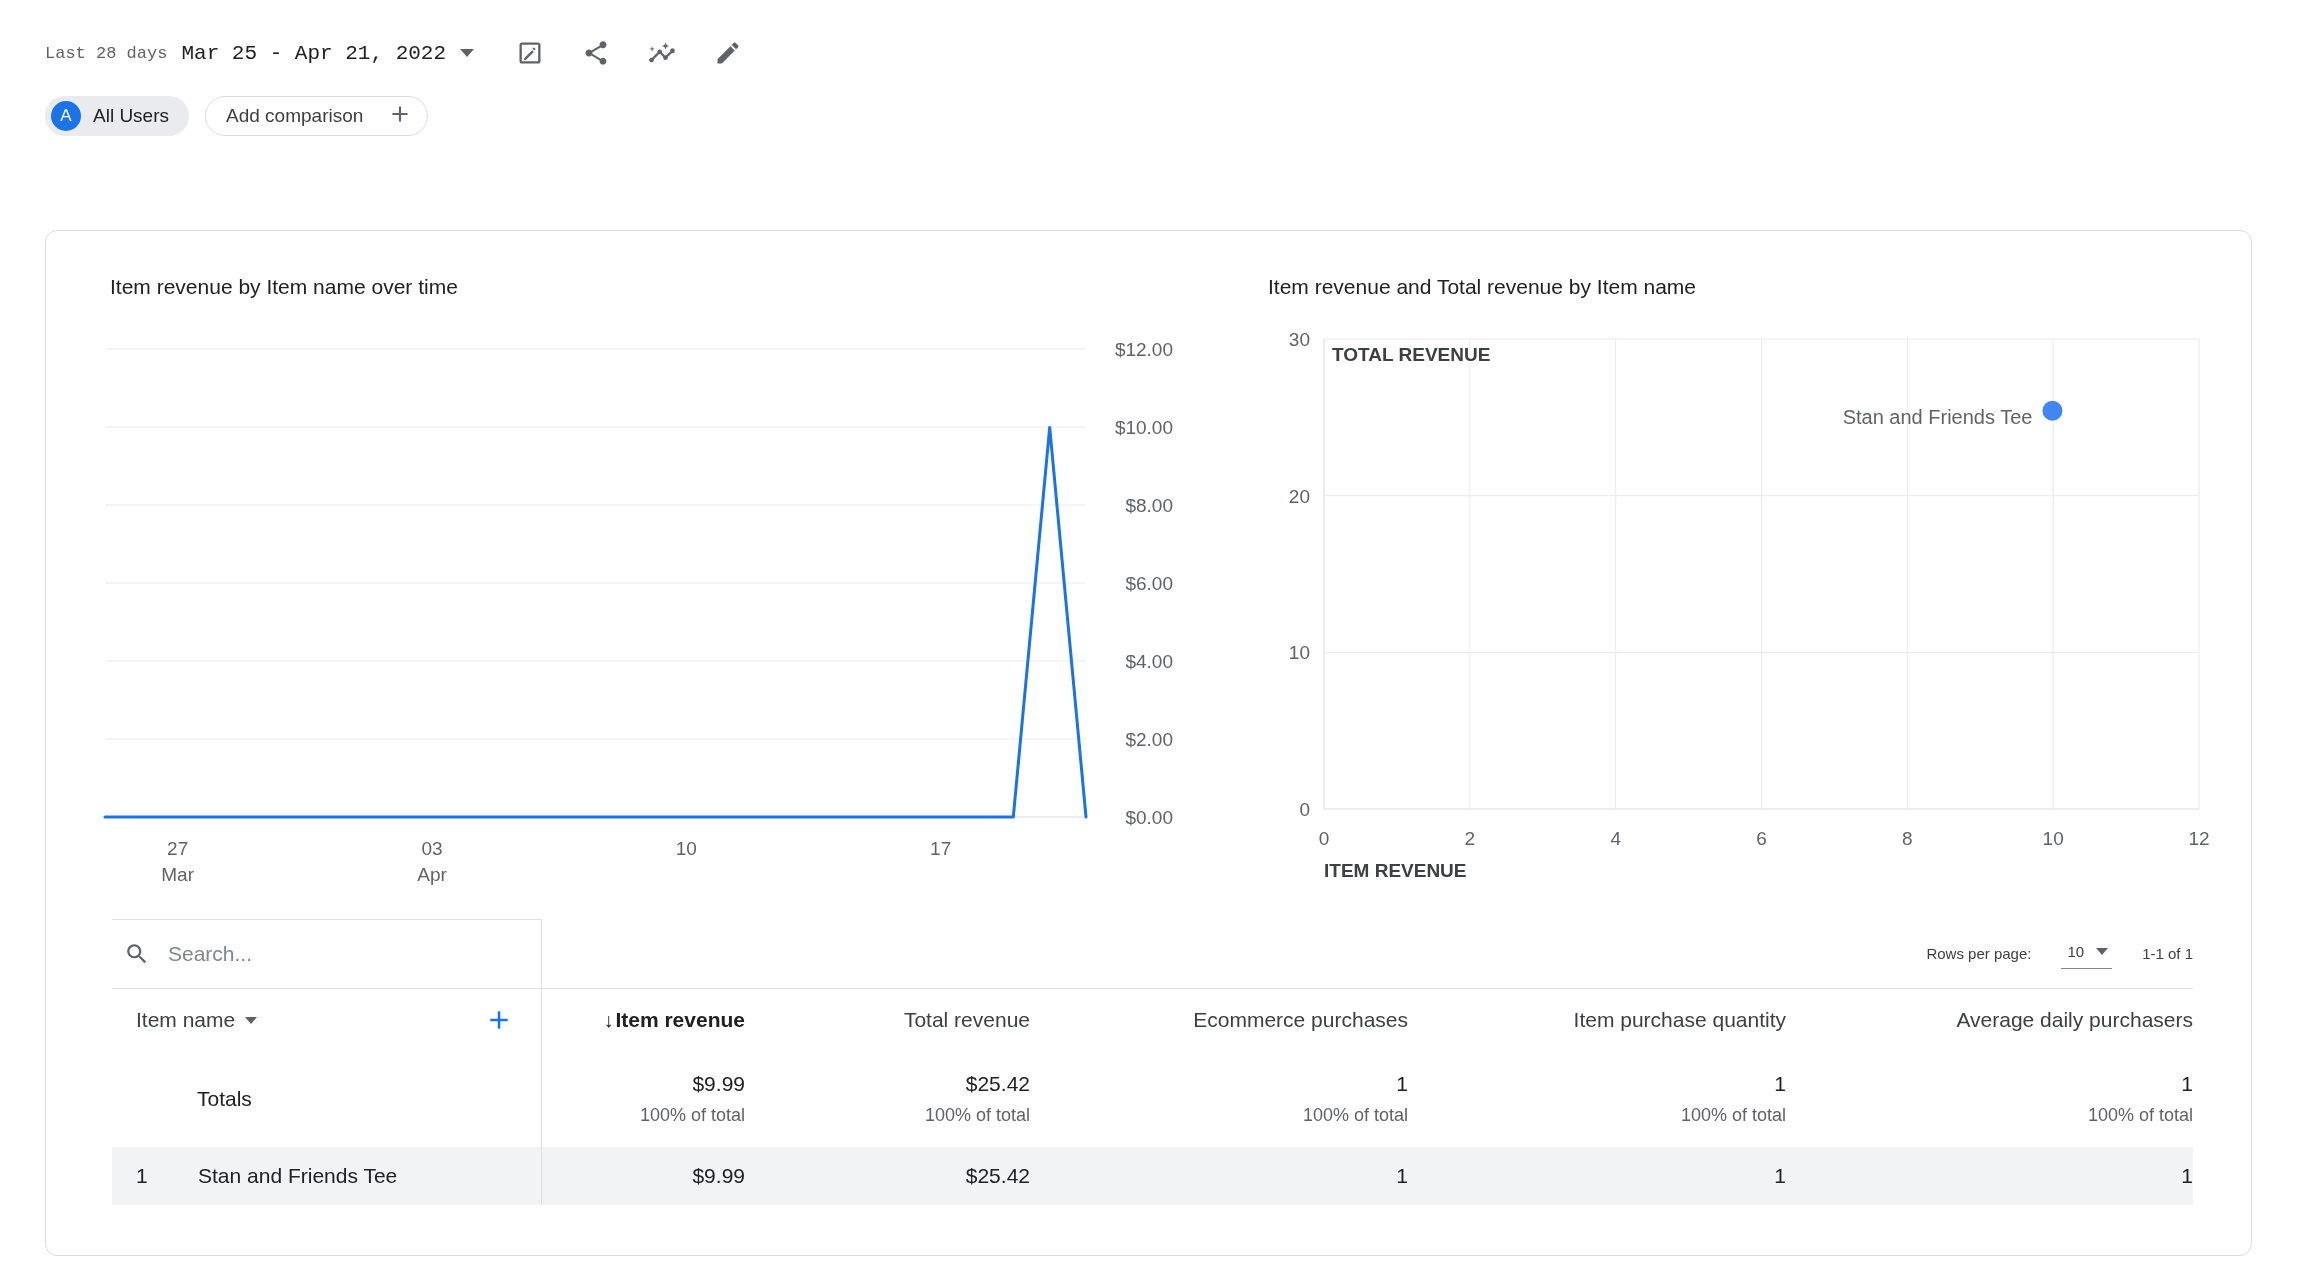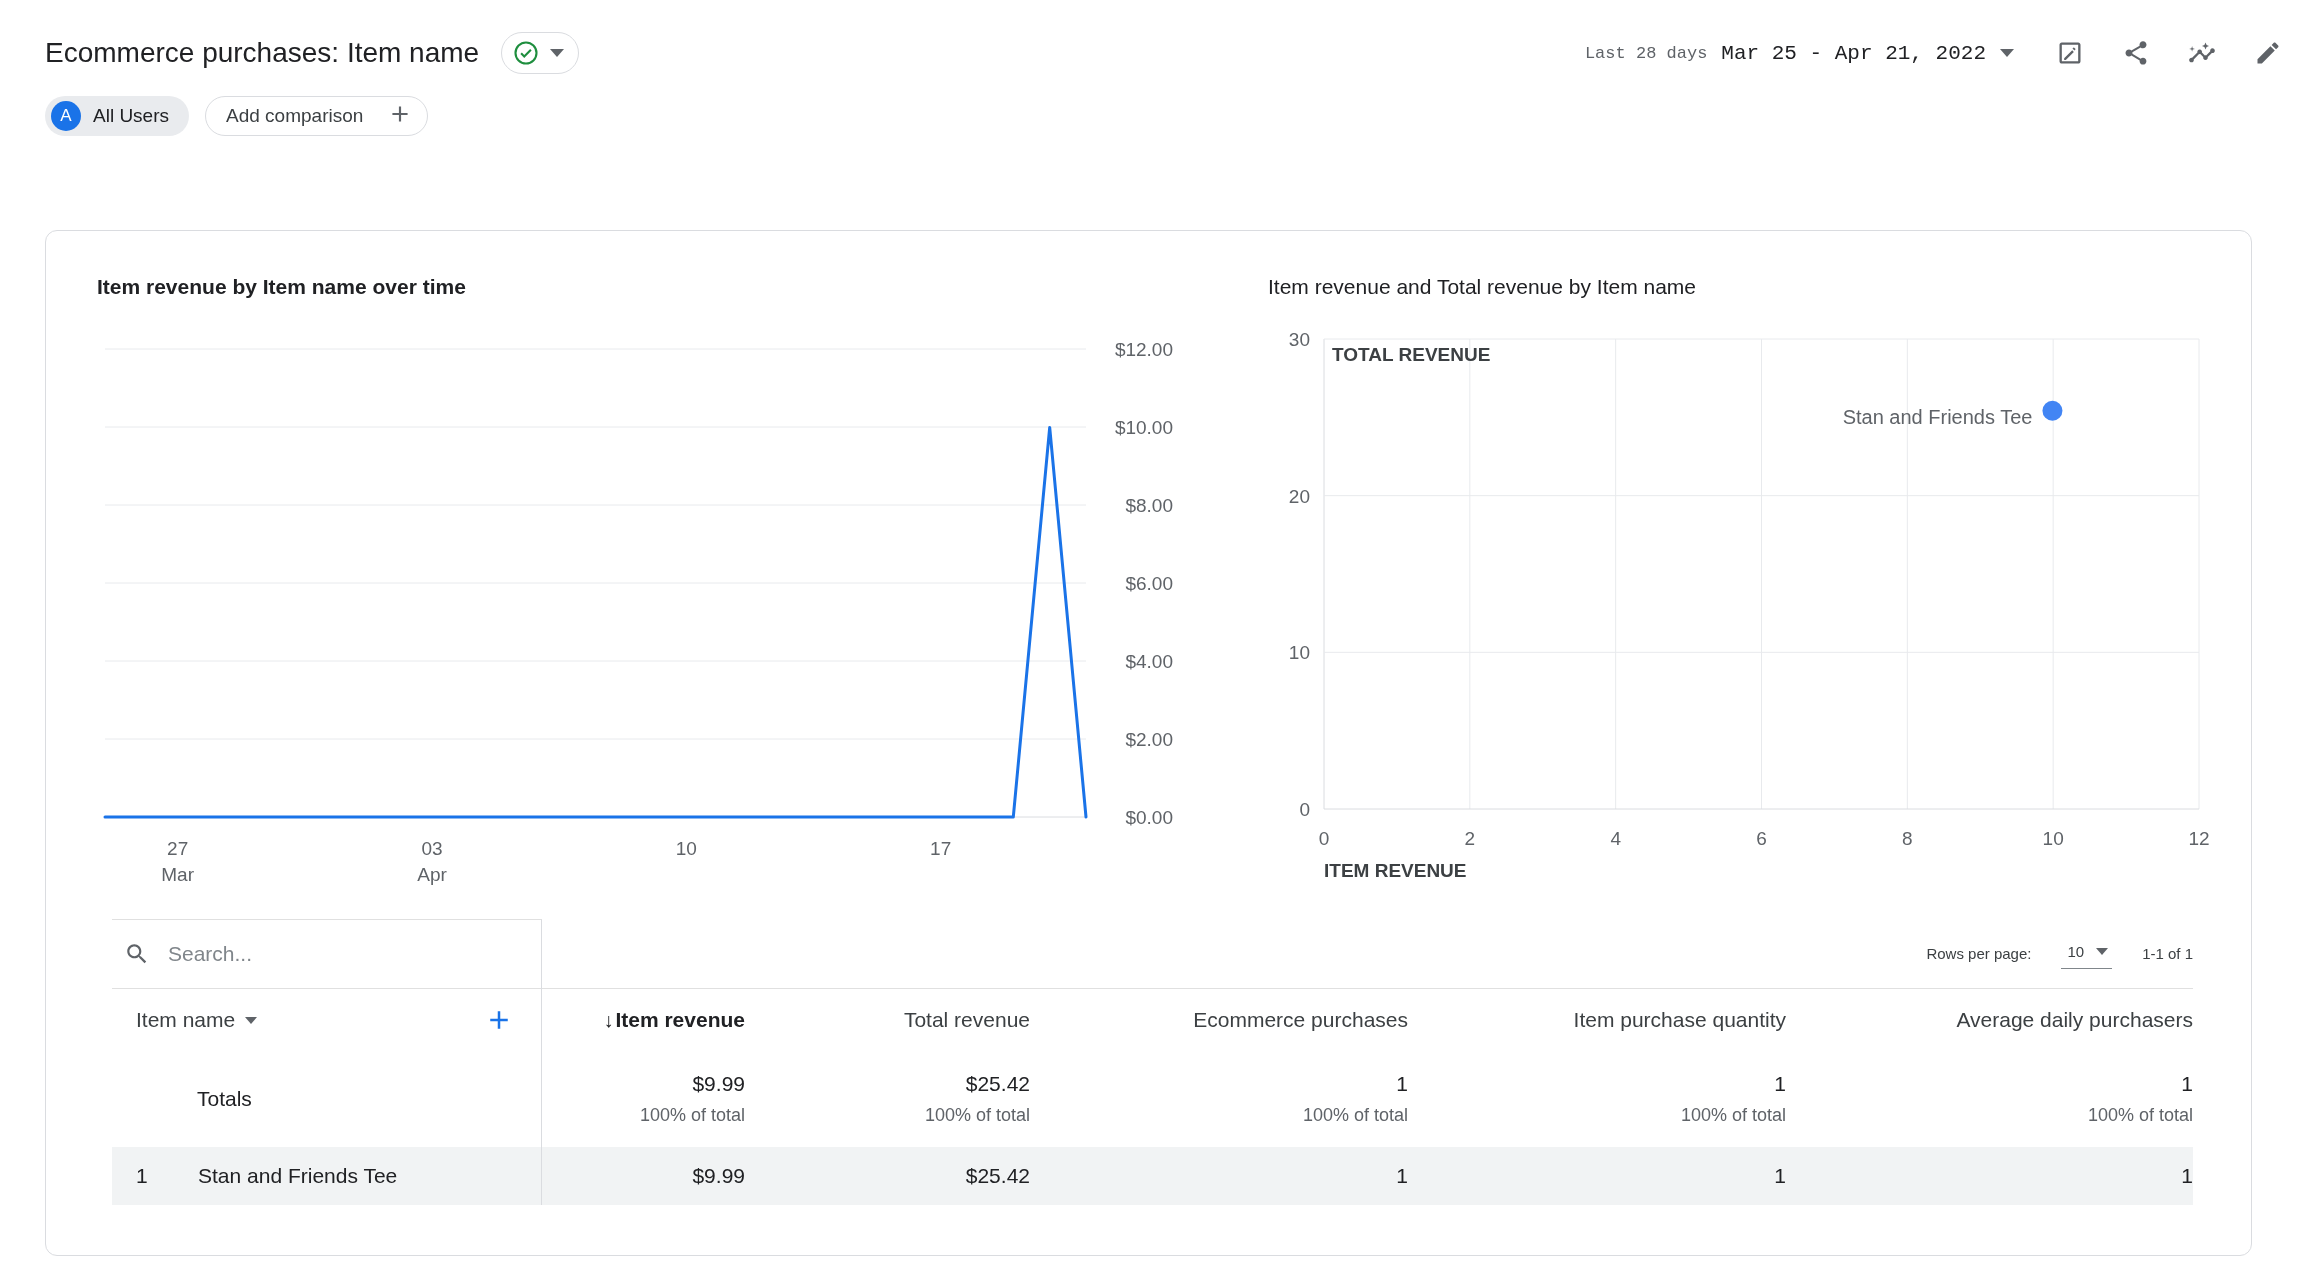--- a/index.html
+++ b/index.html
@@ -34,21 +34,21 @@
   .chip-badge { width:30px; height:30px; border-radius:50%; background:#1a73e8; color:#fff;
     font-size:17px; font-weight:500; display:flex; align-items:center; justify-content:center; }
   .chip-label { font-size:19px; color:#202124; }
   .chip-outline { background:#fff; border:1px solid #dadce0; padding:0 14px 0 20px; gap:24px; }
   .chip-outline .chip-label { color:#3c4043; }
   .plus-glyph svg { width:26px; height:26px; fill:#5f6368; }
   
   .card { position:absolute; left:45px; top:230px; width:2207px; height:1026px;
     border:1px solid #dadce0; border-radius:12px; background:#fff; }
   .chart-title { position:absolute; font-size:21px; color:#202124; }
-  .t-left { left:51px; top:44px;font-weight:bold; }
+  .t-left { left:64px; top:44px; }
   .t-right { left:1222px; top:44px; }
   #line-chart { position:absolute; left:55px; top:86px; }
   #scatter-chart { position:absolute; left:1208px; top:78px; }
   
   .table { position:absolute; left:66px; top:688px; width:2081px; }
   .controls-row { height:70px; display:flex; align-items:center; border-bottom:1px solid #e0e0e0; }
   .search-box { width:430px; height:70px; display:flex; align-items:center; gap:16px;
     padding-left:12px; border-right:1px solid #dadce0; border-top:1px solid #e0e0e0; }
   .search-box svg { width:26px; height:26px; fill:#5f6368; flex:none; }
   .search-box input { border:none; outline:none; font-family:inherit; font-size:21px;
@@ -73,30 +73,20 @@
   .ts { font-size:18px; color:#5f6368; margin-top:9px; }
   .data-row { height:58px; background:#f1f3f4; font-size:21px; cursor:pointer; }
   .data-row .dim-cell { padding-left:24px; }
   .row-idx { width:62px; color:#202124; }
   .item-name { font-weight:500; color:#202124; }
 </style>
 </head>
 <body>
 
 <div class="topbar">
-  <div class="title-wrap">
-    <h1>Ecommerce purchases: Item name</h1>
-    <button class="status-pill">
-      <svg width="28" height="28" viewBox="0 0 24 24">
-        <circle cx="12" cy="12" r="9" fill="none" stroke="#1e8e3e" stroke-width="1.8"></circle>
-        <path d="M7.8 12.3l2.7 2.7 5.7-5.7" fill="none" stroke="#1e8e3e" stroke-width="1.8"></path>
-      </svg>
-      <span class="caret"></span>
-    </button>
-  </div>
   <div class="top-actions">
     <button class="date-btn">
       <span class="date-preset">Last 28 days</span>
       <span class="date-value">Mar 25 - Apr 21, 2022</span>
       <span class="caret"></span>
     </button>
     <button class="icon-btn">
       <svg viewBox="0 0 24 24">
         <path d="M19 5v14H5V5h14m0-2H5c-1.1 0-2 .9-2 2v14c0 1.1.9 2 2 2h14c1.1 0 2-.9 2-2V5c0-1.1-.9-2-2-2z"></path>
         <path d="M7 16.6V18h1.4l6.9-6.9-1.4-1.4L7 16.6zm9.6-7.5c.2-.2.2-.5 0-.7l-1-1c-.2-.2-.5-.2-.7 0l-.8.8 1.7 1.7.8-.8z"></path>

